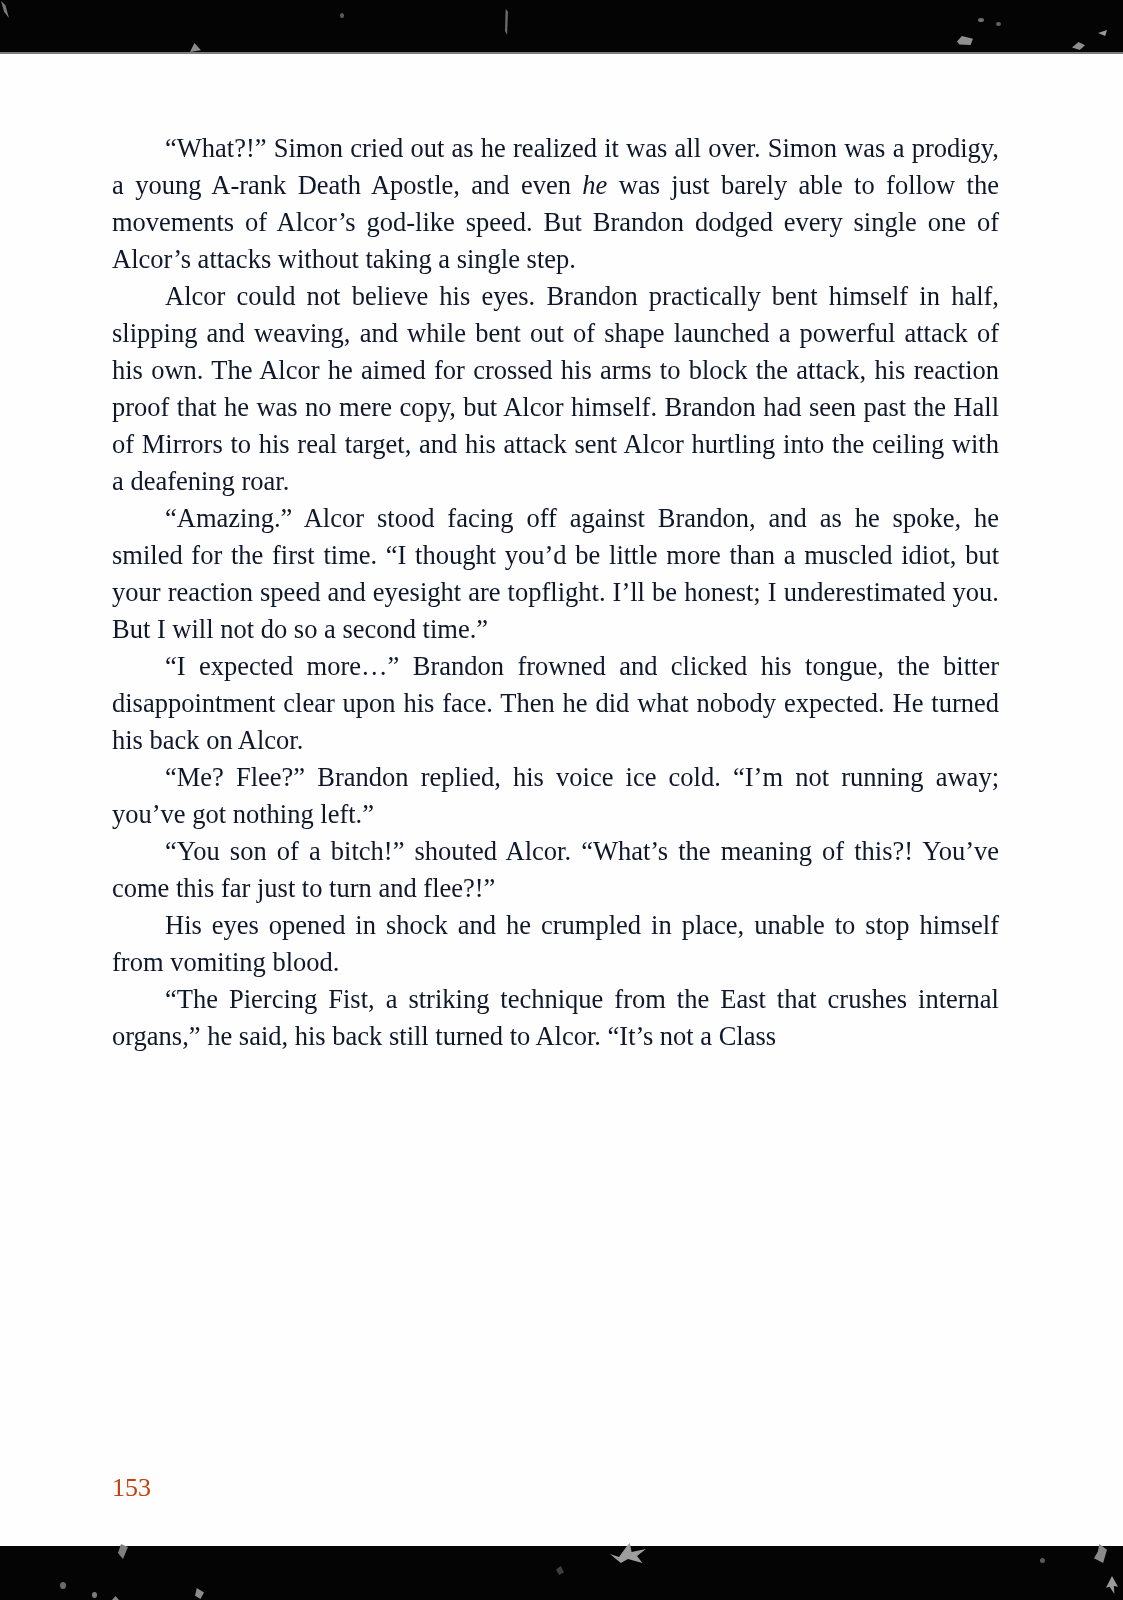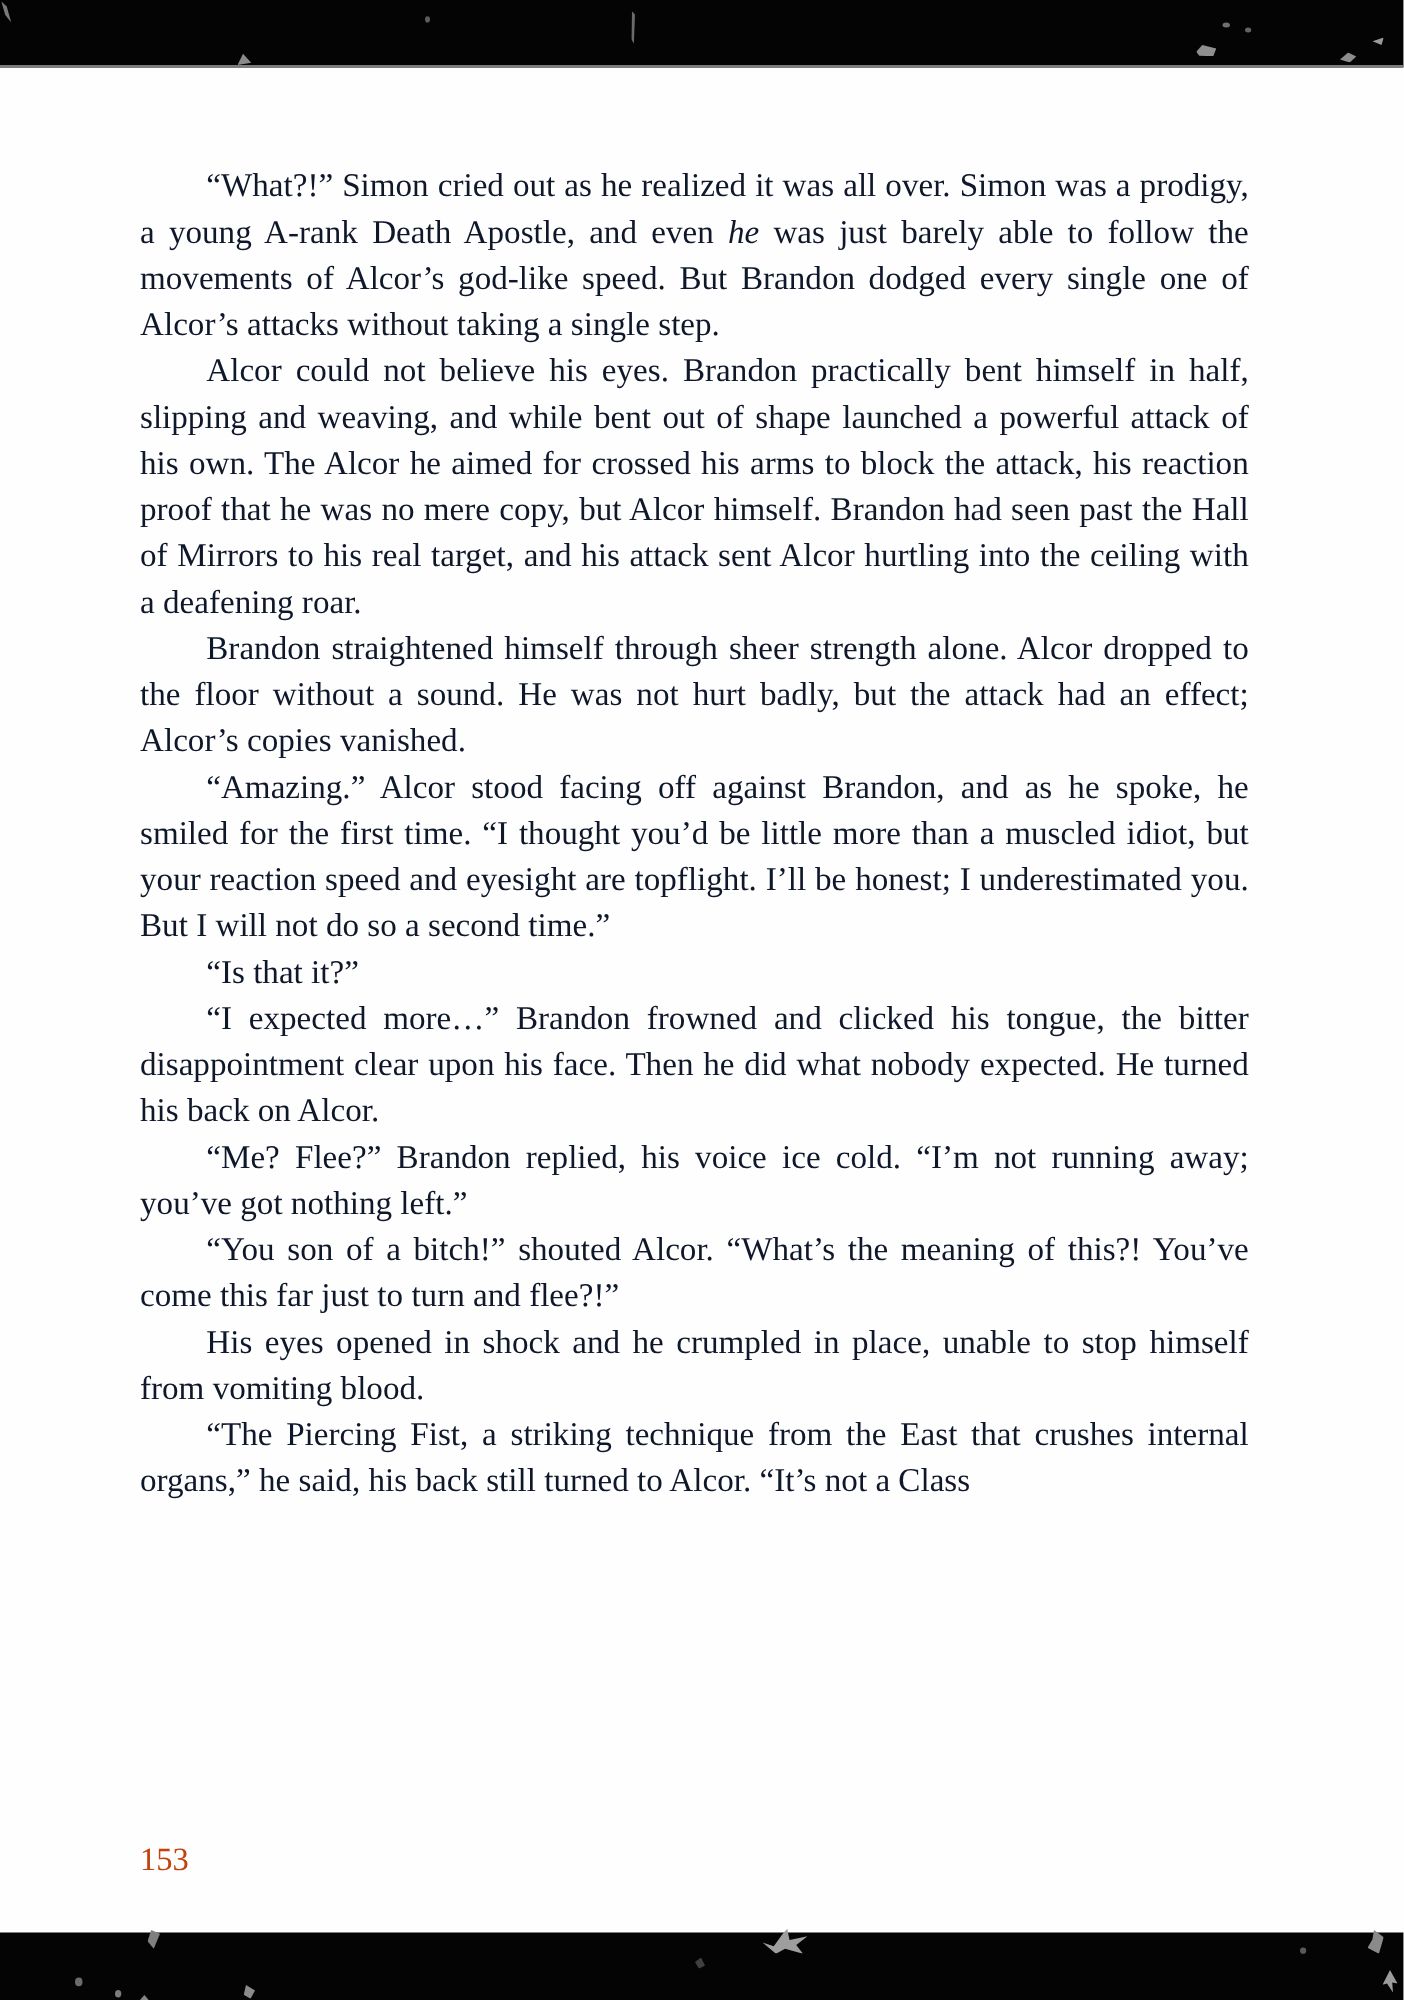--- a/index.html
+++ b/index.html
@@ -75,23 +75,21 @@
     <div class="speck" style="left:957px; top:36px; width:16px; height:9px; background:#8f8f8f; clip-path:polygon(0 60%, 30% 0, 100% 30%, 85% 100%, 15% 95%);"></div>
     <div class="speck" style="left:978px; top:18px; width:6px; height:4px; background:#6f6f6f; border-radius:50%;"></div>
     <div class="speck" style="left:996px; top:22px; width:5px; height:4px; background:#636363; border-radius:50%;"></div>
     <div class="speck" style="left:1072px; top:42px; width:13px; height:8px; background:#8d8d8d; clip-path:polygon(0 70%, 50% 0, 100% 40%, 60% 100%);"></div>
     <div class="speck" style="left:1098px; top:30px; width:9px; height:6px; background:#9a9a9a; clip-path:polygon(0 50%, 100% 0, 80% 100%);"></div>
   </div>
 
   <main class="text-block">
     <p class="para"><span>“What?!” Simon cried out as he realized it was all over. Simon was a prodigy, a young A-rank Death Apostle, and even </span><em>he</em><span> was just barely able to follow the movements of Alcor’s god-like speed. But Brandon dodged every single one of Alcor’s attacks without taking a single step.</span></p>
     <p class="para">Alcor could not believe his eyes. Brandon practically bent himself in half, slipping and weaving, and while bent out of shape launched a powerful attack of his own. The Alcor he aimed for crossed his arms to block the attack, his reaction proof that he was no mere copy, but Alcor himself. Brandon had seen past the Hall of Mirrors to his real target, and his attack sent Alcor hurtling into the ceiling with a deafening roar.</p>
-    <p class="para">Brandon straightened himself through sheer strength alone. Alcor dropped to the floor without a sound. He was not hurt badly, but the attack had an effect; Alcor’s copies vanished.</p>
     <p class="para">“Amazing.” Alcor stood facing off against Brandon, and as he spoke, he smiled for the first time.  “I thought you’d be little more than a muscled idiot, but your reaction speed and eyesight are topflight. I’ll be honest; I underestimated you. But I will not do so a second time.”</p>
-    <p class="para">“Is that it?”</p>
     <p class="para">“I expected more…” Brandon frowned and clicked his tongue, the bitter disappointment clear upon his face. Then he did what nobody expected. He turned his back on Alcor.</p>
     <p class="para">“Me? Flee?” Brandon replied, his voice ice cold. “I’m not running away; you’ve got nothing left.”</p>
     <p class="para">“You son of a bitch!” shouted Alcor. “What’s the meaning of this?! You’ve come this far just to turn and flee?!”</p>
     <p class="para">His eyes opened in shock and he crumpled in place, unable to stop himself from vomiting blood.</p>
     <p class="para">“The Piercing Fist, a striking technique from the East that crushes internal organs,” he said, his back still turned to Alcor. “It’s not a Class</p>
   </main>
 
   <div class="page-number">153</div>
 
   <div class="bar bar-bottom">

